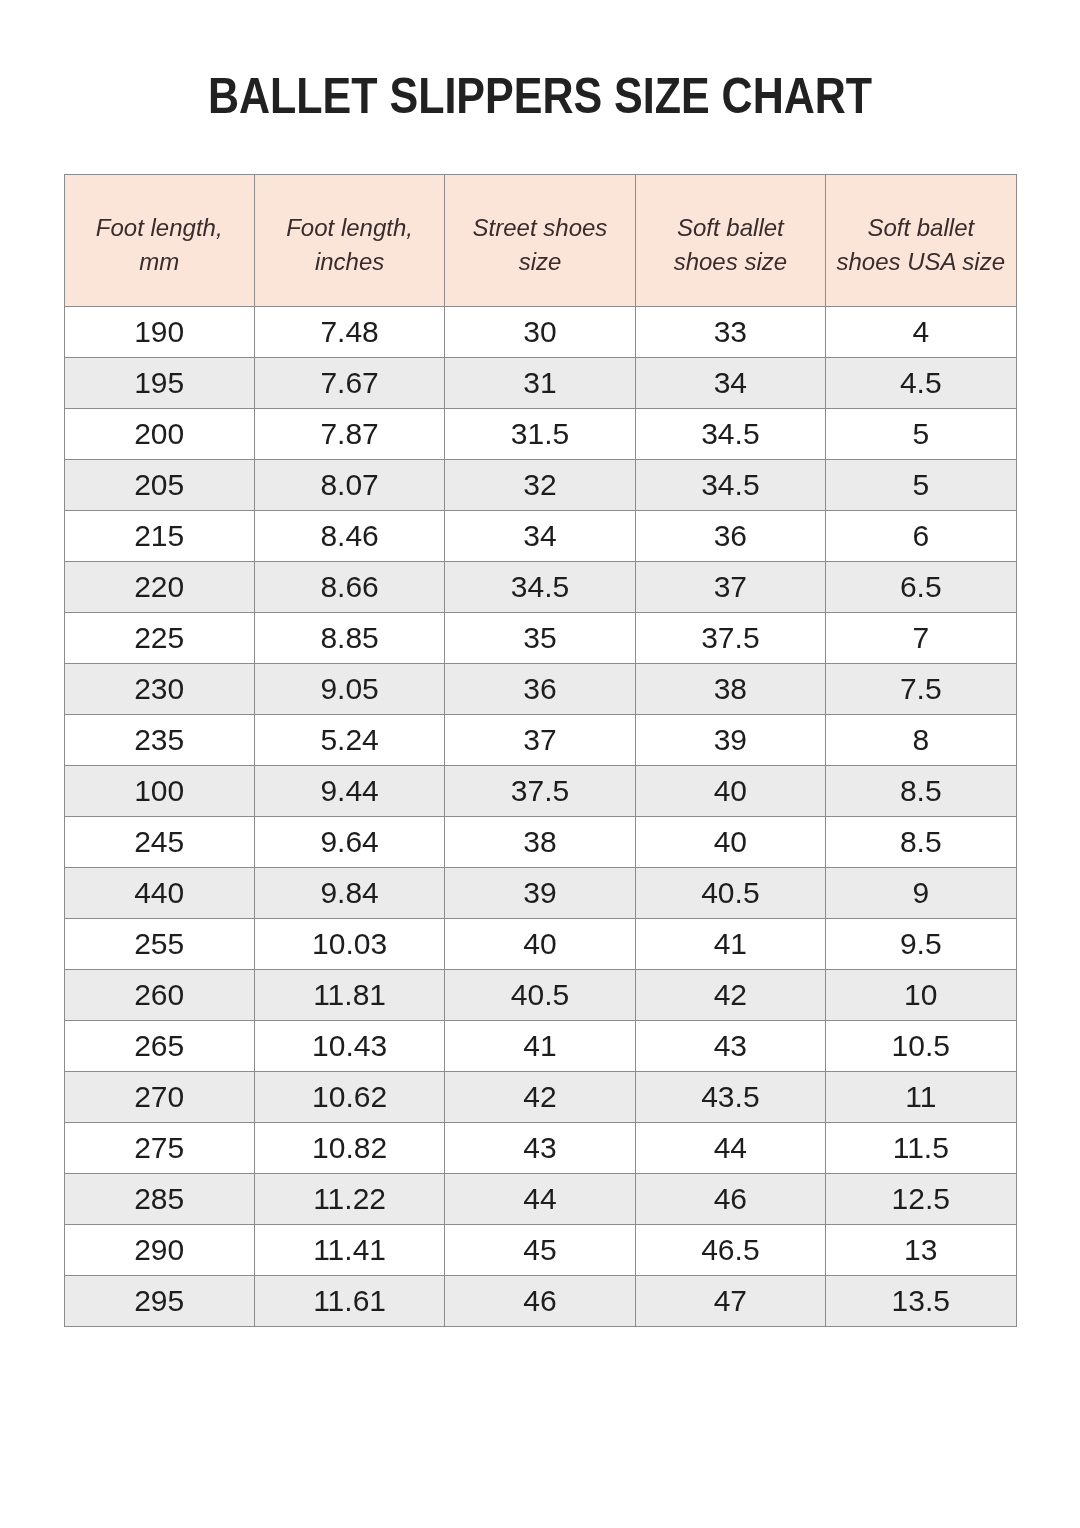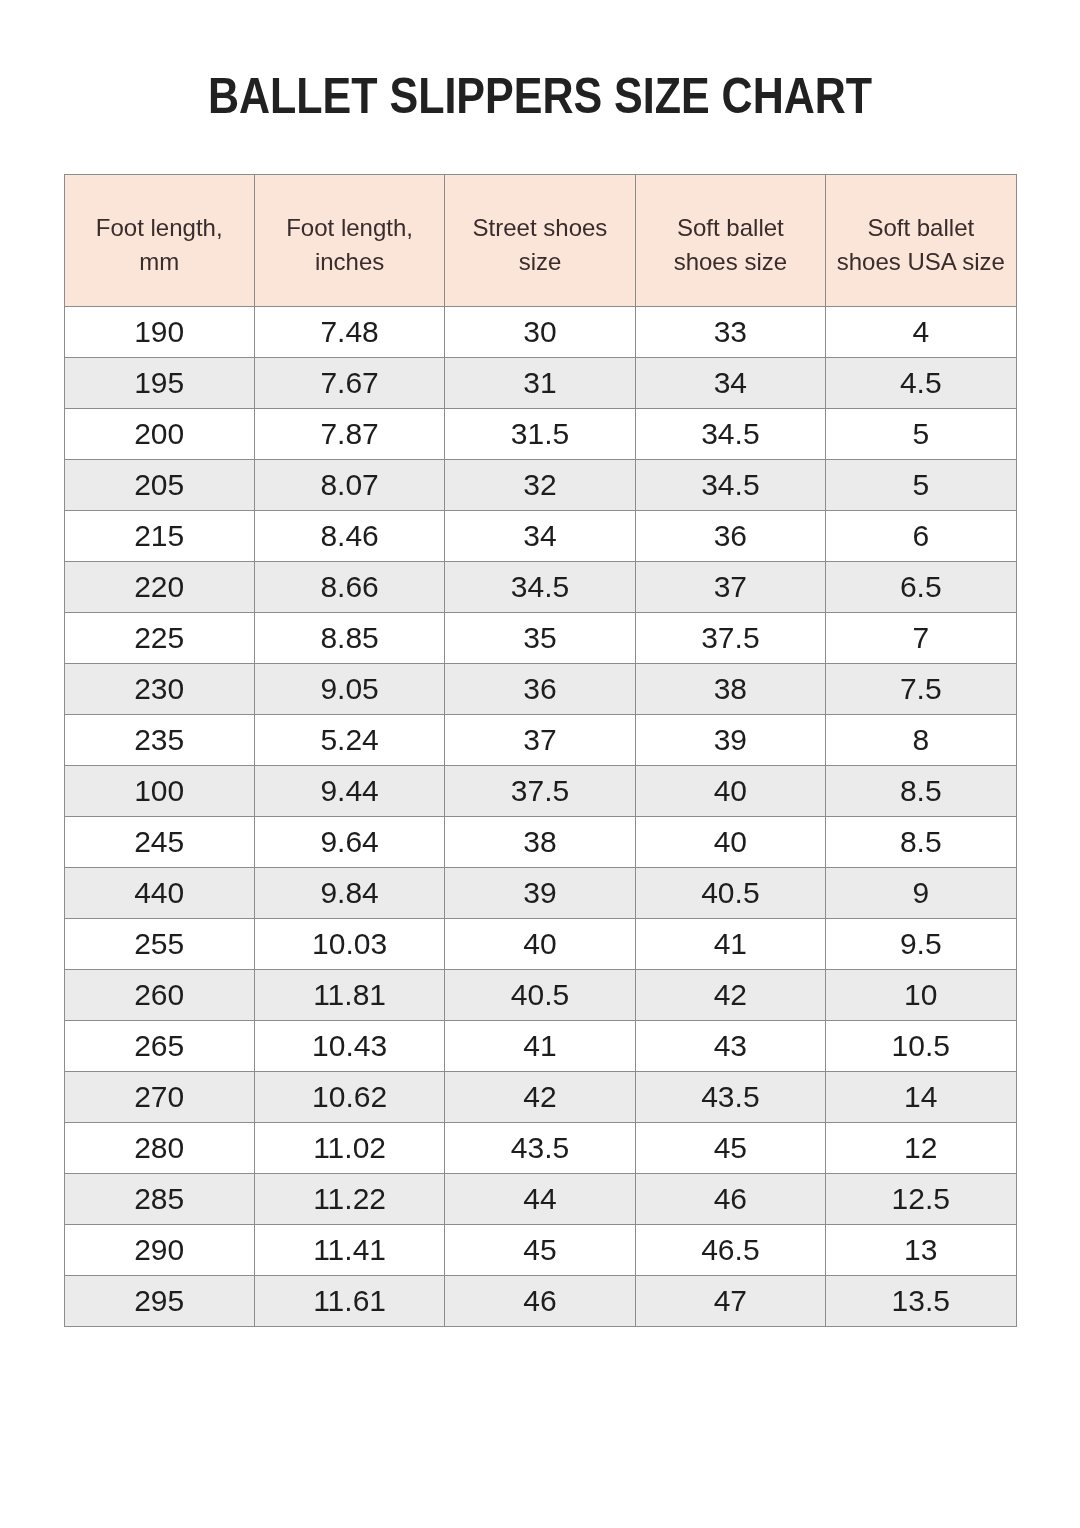--- a/index.html
+++ b/index.html
@@ -51,20 +51,21 @@
     background: var(--header-bg);
     height: 132px;
     font-size: 24px;
     font-weight: 400;
     color: var(--header-text);
     line-height: 1.4;
     white-space: pre-line;
     vertical-align: middle;
     padding-top: 14px;
     padding-bottom: 6px;
+    font-style: italic;
   }
   .size-table td {
     height: 51px;
     font-size: 30px;
     font-weight: 400;
     color: var(--cell-text);
     background: #ffffff;
     vertical-align: middle;
   }
   .size-table tbody tr:nth-child(even) td {
@@ -196,28 +197,28 @@
           <td>10.43</td>
           <td>41</td>
           <td>43</td>
           <td>10.5</td>
         </tr>
         <tr>
           <td>270</td>
           <td>10.62</td>
           <td>42</td>
           <td>43.5</td>
-          <td>14</td>
-        </tr>
-        <tr>
-          <td>280</td>
-          <td>11.02</td>
-          <td>43.5</td>
-          <td>45</td>
-          <td>12</td>
+          <td>11</td>
+        </tr>
+        <tr>
+          <td>275</td>
+          <td>10.82</td>
+          <td>43</td>
+          <td>44</td>
+          <td>11.5</td>
         </tr>
         <tr>
           <td>285</td>
           <td>11.22</td>
           <td>44</td>
           <td>46</td>
           <td>12.5</td>
         </tr>
         <tr>
           <td>290</td>

